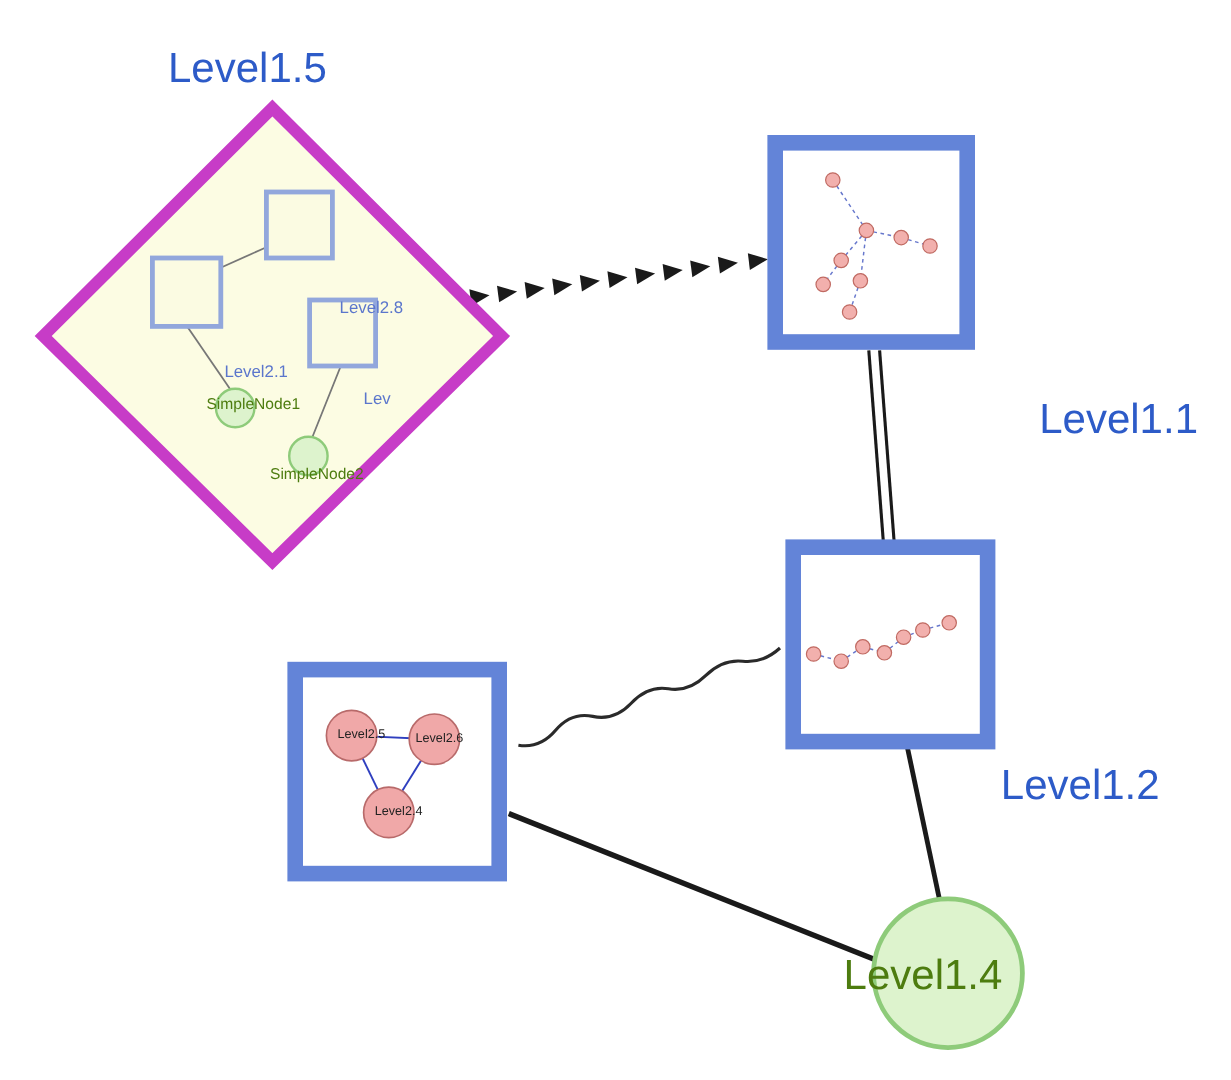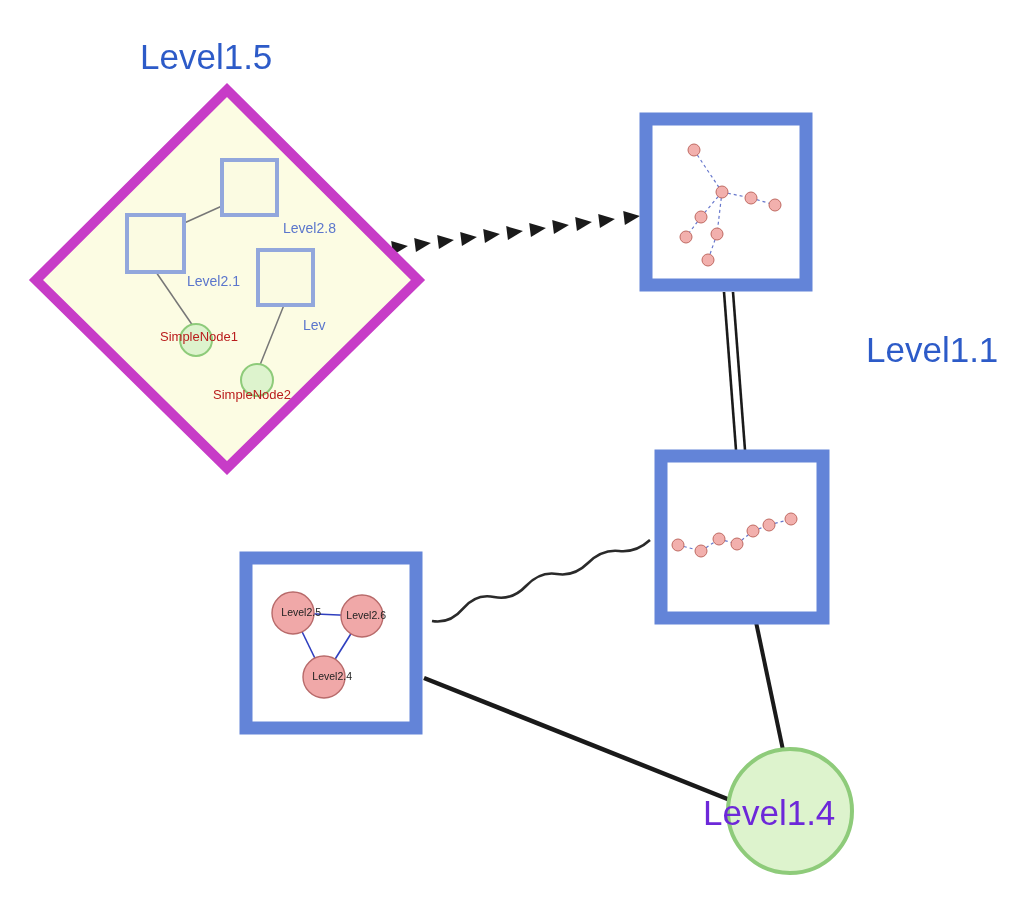--- a/index.html
+++ b/index.html
@@ -15,23 +15,23 @@
   }
   .canvas > svg { position: absolute; left: 0; top: 0; }
 
   .lbl { position: absolute; white-space: nowrap; line-height: 1.1; }
   .lbl-big {
     font-size: 35px;
     font-weight: 400;
     color: #2d5bc8;
     letter-spacing: 0px;
   }
-  .lbl-big-dark { color: #6d28d9; }
-  .lbl-small-blue { font-size: 14px; color: #5b76cc; }
-  .lbl-small-dark { font-size: 13px; color: #b91c1c; }
+  .lbl-big-dark { color: #4d7c0f; }
+  .lbl-small-blue { font-size: 14px; color: #5b76cc; margin-top: 28px; }
+  .lbl-small-dark { font-size: 13px; color: #4d7c0f; margin-left: 12px; }
   .lbl-tiny {
     font-size: 10.5px;
     color: #222222;
     width: 56px;
     text-align: right;
   }
 </style>
 </head>
 <body>
 
@@ -122,29 +122,30 @@
       <circle cx="324" cy="677" r="21"></circle>
     </g>
 
     <circle cx="790" cy="811" r="62" fill="#ddf3cd" stroke="#8ecb7a" stroke-width="4"></circle>
   </svg>
 
   <div class="lbl lbl-big" style="left:140px; top:38px;">Level1.5</div>
 
   <div class="lbl lbl-big" style="left:866px; top:300px;margin-top:31px;">Level1.1</div>
 
+  <div class="lbl lbl-big" style="left:834px; top:636px;">Level1.2</div>
 
 
   <div class="lbl lbl-big lbl-big-dark" style="left:703px; top:794px;">Level1.4</div>
 
   <div class="lbl lbl-small-blue" style="left:283px; top:221px;">Level2.8</div>
 
   <div class="lbl lbl-small-blue" style="left:187px; top:274px;">Level2.1</div>
 
-  <div class="lbl lbl-small-blue" style="left:303px; top:318px;">Lev</div>
+  <div class="lbl lbl-small-blue" style="left:303px; top:297px;">Lev</div>
 
   <div class="lbl lbl-small-dark" style="left:160px; top:330px;">SimpleNode1</div>
 
   <div class="lbl lbl-small-dark" style="left:213px; top:388px;">SimpleNode2</div>
 
   <div class="lbl lbl-tiny" style="left:265px; top:607px;">Level2.5</div>
 
   <div class="lbl lbl-tiny" style="left:330px; top:610px;">Level2.6</div>
 
   <div class="lbl lbl-tiny" style="left:296px; top:671px;">Level2.4</div>

